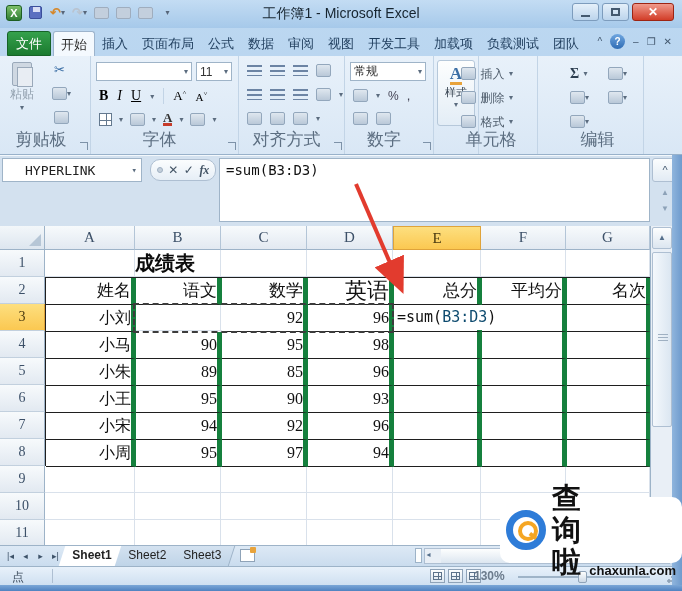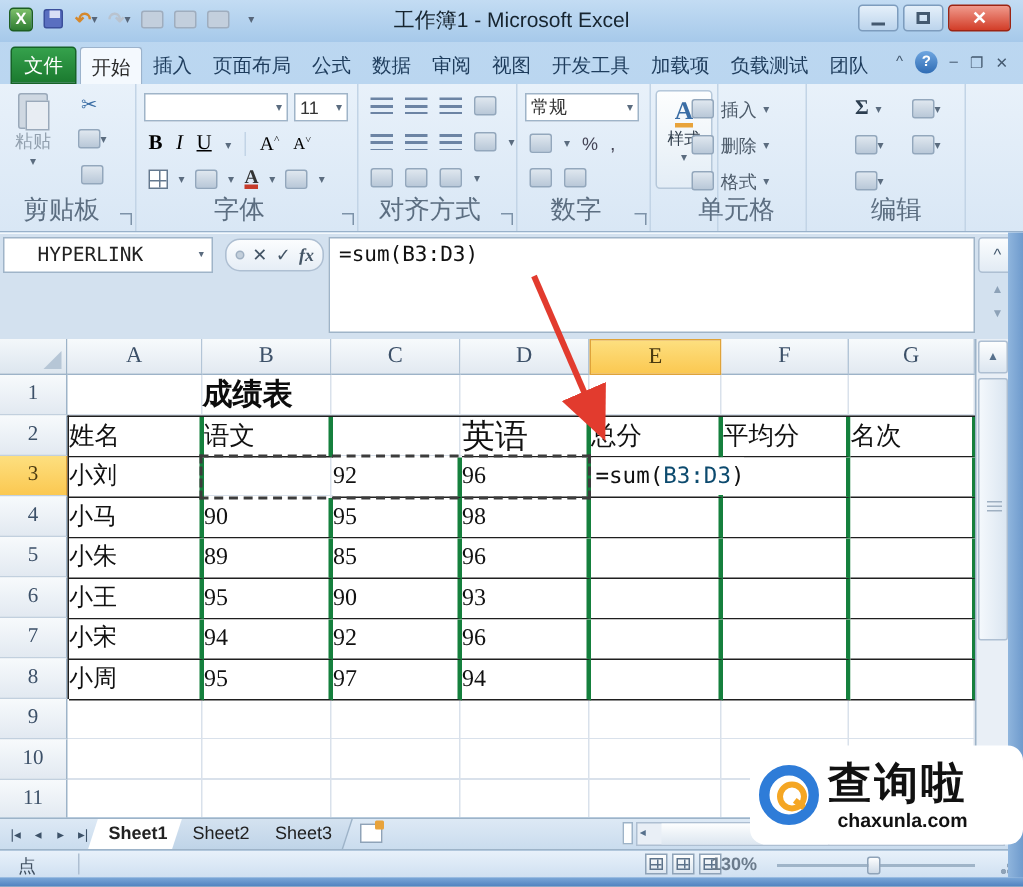--- a/index.html
+++ b/index.html
@@ -94,22 +94,22 @@
           border-right:1px solid #b3c5d7;border-bottom:1px solid #9db3c8;text-align:center;
           font-family:"Liberation Serif",serif;font-size:15px;color:#3c5068;line-height:23px;}
   .colhdr.sel{background:linear-gradient(180deg,#fddf7f,#fbc851);border:1px solid #dfa33a;color:#4a3a10;}
   .rowhdr{position:absolute;left:0;width:45px;height:27px;background:linear-gradient(180deg,#f7fafc,#e2e9f1);
           border-right:1px solid #9db3c8;border-bottom:1px solid #c2d0de;text-align:center;
           font-family:"Liberation Serif",serif;font-size:14px;color:#3c5068;line-height:26px;}
   .rowhdr.sel{background:linear-gradient(180deg,#fddf7f,#fbc851);border-right:1px solid #dfa33a;color:#4a3a10;}
   .gridrows{position:absolute;left:45px;top:24px;width:605px;height:295px;
       background:repeating-linear-gradient(180deg,transparent 0 26px,#d9e1eb 26px 27px);}
   .vline{position:absolute;top:24px;width:1px;height:295px;background:#d9e1eb;}
-  .tcell{position:absolute;height:27px;border-right:3px solid #15803d;border-bottom:1px solid #1f1f1f;
-         background:#fff;text-align:left;font-family:"Liberation Serif",serif;font-size:16px;color:#111;line-height:26px;}
+  .tcell{position:absolute;height:27px;border-right:5px solid #15803d;border-bottom:1px solid #1f1f1f;
+         background:#fff;text-align:right;font-family:"Liberation Serif",serif;font-size:16px;color:#111;line-height:26px;}
   .tline{position:absolute;background:#1f1f1f;}
   .sheet-title{position:absolute;text-align:center;font-family:"Liberation Serif",serif;font-weight:bold;
          font-size:20px;color:#0c0c0c;line-height:27px;}
   .ants{position:absolute;border:2px dashed #3c3c3c;background:transparent;z-index:5;}
   .fcell{position:absolute;z-index:4;background:#fff;font-family:"DejaVu Sans Mono",monospace;
          font-size:15px;color:#111;line-height:25px;white-space:nowrap;padding-left:2px;}
   .fcell .rng{color:#0c4a6e;}
   .ftip{position:absolute;z-index:6;background:#f2f5f8;border:1px solid #9aa5b1;border-radius:3px;
         box-shadow:1px 2px 3px rgba(0,0,0,.25);font-size:12px;color:#444;padding:1px 7px;white-space:nowrap;}
   
@@ -159,21 +159,21 @@
                    radial-gradient(circle 1.5px at 10px 10px,#8fa3b8 1.5px,transparent 2px);}
   .bottomedge{position:absolute;left:0;top:585px;width:682px;height:6px;background:linear-gradient(180deg,#7ba7d7,#4f82c0);}
   .rightedge{position:absolute;left:672px;top:155px;width:10px;height:430px;background:linear-gradient(90deg,#8fb5dd,#6f9bcd);}
   
   .arrow-svg{position:absolute;left:0;top:0;z-index:50;pointer-events:none;}
   .watermark{position:absolute;left:500px;top:497px;width:182px;height:66px;background:#fff;border-radius:10px;
              z-index:60;display:flex;align-items:center;padding:4px 6px;}
   .wm-logo{width:40px;height:40px;border-radius:50%;border:7px solid #2e7cd8;position:relative;flex:0 0 auto;}
   .wm-logo:before{content:"";position:absolute;left:5px;top:4px;width:12px;height:12px;border:4px solid #f5a623;border-radius:50%;}
   .wm-logo:after{content:"";position:absolute;left:16px;top:17px;width:8px;height:4px;background:#f5a623;transform:rotate(38deg);}
-  .wm-text{margin-left:6px;display:flex;flex-direction:column;align-items:flex-end;}
+  .wm-text{margin-left:6px;display:flex;align-items:flex-end;}
   .wm-title{font-family:"Liberation Serif",serif;font-size:29px;font-weight:bold;color:#111;line-height:32px;letter-spacing:2px;}
   .wm-domain{font-size:13px;font-weight:bold;color:#111;}
 </style>
 </head>
 <body>
 
 <div class="stage">
 
   <div class="titlebar">
     <div class="qat">
@@ -398,20 +398,21 @@
       <div class="rowhdr" style="top: 186px;">7</div>
       <div class="rowhdr" style="top: 213px;">8</div>
       <div class="rowhdr" style="top: 240px;">9</div>
       <div class="rowhdr" style="top: 267px;">10</div>
       <div class="rowhdr" style="top: 294px;">11</div>
       <div class="sheet-title" style="left: 45px; top: 24px; width: 240px;">成绩表</div>
       <div class="tline" style="left: 45px; top: 51px; width: 605px; height: 1px;"></div>
       <div class="tline" style="left: 45px; top: 51px; width: 1px; height: 189px;"></div>
       <div class="tcell" style="left: 46px; top: 52px; width: 90px; height: 27px; font-size: 17px;">姓名</div>
       <div class="tcell" style="left: 136px; top: 52px; width: 86px; height: 27px; font-size: 17px;">语文</div>
+      <div class="tcell" style="left: 222px; top: 52px; width: 86px; height: 27px; font-size: 17px;">数学</div>
       <div class="tcell" style="left: 308px; top: 52px; width: 86px; height: 27px; font-size: 22px;">英语</div>
       <div class="tcell" style="left: 394px; top: 52px; width: 88px; height: 27px; font-size: 17px;">总分</div>
       <div class="tcell" style="left: 482px; top: 52px; width: 85px; height: 27px; font-size: 17px;">平均分</div>
       <div class="tcell" style="left: 567px; top: 52px; width: 84px; height: 27px; font-size: 17px;">名次</div>
       <div class="tcell" style="left: 46px; top: 79px; width: 90px; height: 27px;">小刘</div>
       <div class="tcell" style="left: 222px; top: 79px; width: 86px; height: 27px;">92</div>
       <div class="tcell" style="left: 308px; top: 79px; width: 86px; height: 27px;">96</div>
       <div class="tcell" style="left: 394px; top: 79px; width: 88px; height: 27px;"></div>
       <div class="tcell" style="left: 482px; top: 79px; width: 85px; height: 27px;"></div>
       <div class="tcell" style="left: 567px; top: 79px; width: 84px; height: 27px;"></div>

